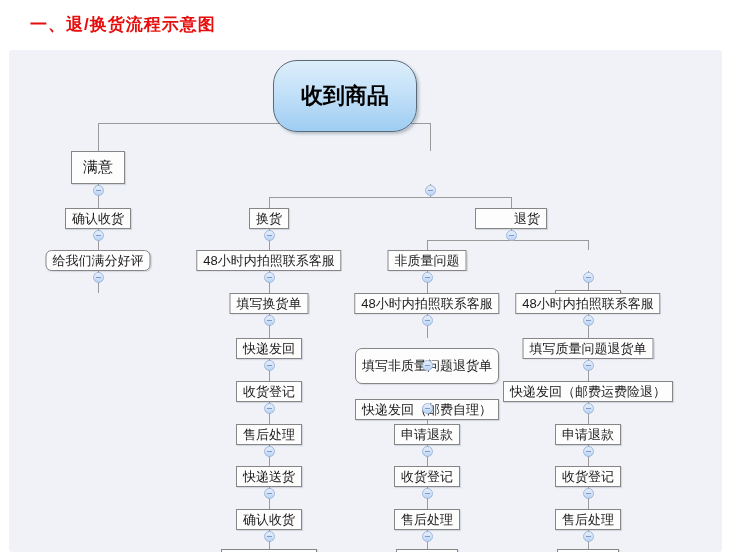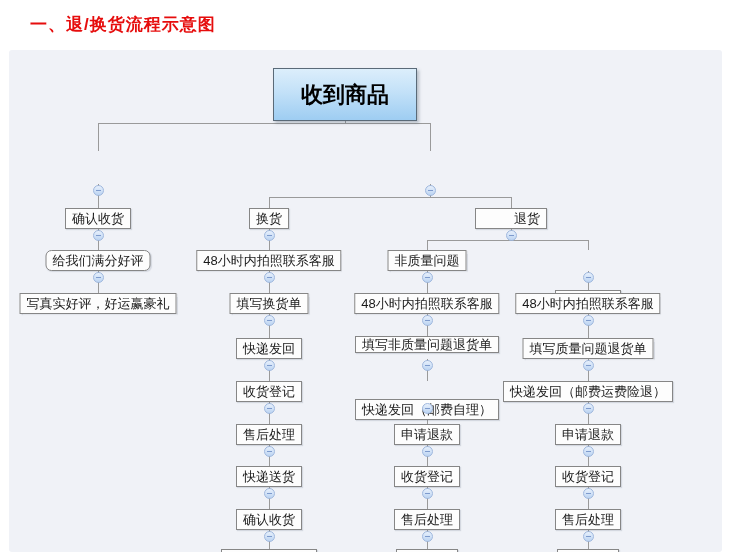--- a/index.html
+++ b/index.html
@@ -28,37 +28,37 @@
             display:flex; align-items:center; justify-content:center; }
   .toggle .minus { display:block; width:5px; height:1px; background:#7e9bcd; }
 </style>
 </head>
 <body>
 
 <div class="page-title">一、退/换货流程示意图</div>
 
 <div class="panel"></div>
 <div class="diagram" id="diagram">
-    <div class="node root" style="left: 345px; top: 68px; height: 53px; width: 144px;">收到商品</div>
+    <div class="node root" style="left: 345px; top: 60px; height: 72px; width: 144px; border-radius: 24px;">收到商品</div>
+    <div class="node mid" style="left: 98px; top: 151px; height: 33px;">满意</div>
     <div class="node" style="left: 98px; top: 208px; height: 21px;">确认收货</div>
     <div class="node" style="left: 98px; top: 250px; height: 21px; border-radius: 6px;">给我们满分好评</div>
-    <div class="node" style="left: 98px; top: 293px; height: 21px;">写真实好评，好运赢豪礼</div>
     <div class="node" style="left: 269px; top: 208px; height: 21px; text-align: right;">换货</div>
     <div class="node" style="left: 269px; top: 250px; height: 21px;">48小时内拍照联系客服</div>
     <div class="node" style="left: 269px; top: 293px; height: 21px;">填写换货单</div>
     <div class="node" style="left: 269px; top: 338px; height: 21px;">快递发回</div>
     <div class="node" style="left: 269px; top: 381px; height: 21px;">收货登记</div>
     <div class="node" style="left: 269px; top: 424px; height: 21px;">售后处理</div>
     <div class="node" style="left: 269px; top: 466px; height: 21px;">快递送货</div>
     <div class="node" style="left: 269px; top: 509px; height: 21px;">确认收货</div>
     <div class="node" style="left: 269px; top: 549px; height: 21px; width: 96px;"></div>
     <div class="node" style="left: 511px; top: 208px; height: 21px; padding-left: 38px;">退货</div>
     <div class="node" style="left: 427px; top: 250px; height: 21px;">非质量问题</div>
     <div class="node" style="left: 427px; top: 293px; height: 21px;">48小时内拍照联系客服</div>
-    <div class="node" style="left: 427px; top: 336px; height: 17px;">填写非质量问题退货单</div>
+    <div class="node" style="left: 427px; top: 348px; height: 36px; border-radius: 7px;">填写非质量问题退货单</div>
     <div class="node" style="left: 427px; top: 399px; height: 21px;">快递发回（邮费自理）</div>
     <div class="node" style="left: 427px; top: 424px; height: 21px;">申请退款</div>
     <div class="node" style="left: 427px; top: 466px; height: 21px;">收货登记</div>
     <div class="node" style="left: 427px; top: 509px; height: 21px;">售后处理</div>
     <div class="node" style="left: 427px; top: 549px; height: 21px; width: 62px;"></div>
     <div class="node" style="left: 588px; top: 250px; height: 21px; margin-top: 40px;">质量问题</div>
     <div class="node" style="left: 588px; top: 293px; height: 21px;">48小时内拍照联系客服</div>
     <div class="node" style="left: 588px; top: 338px; height: 21px;">填写质量问题退货单</div>
     <div class="node" style="left: 588px; top: 381px; height: 21px;">快递发回（邮费运费险退）</div>
     <div class="node" style="left: 588px; top: 424px; height: 21px;">申请退款</div>

